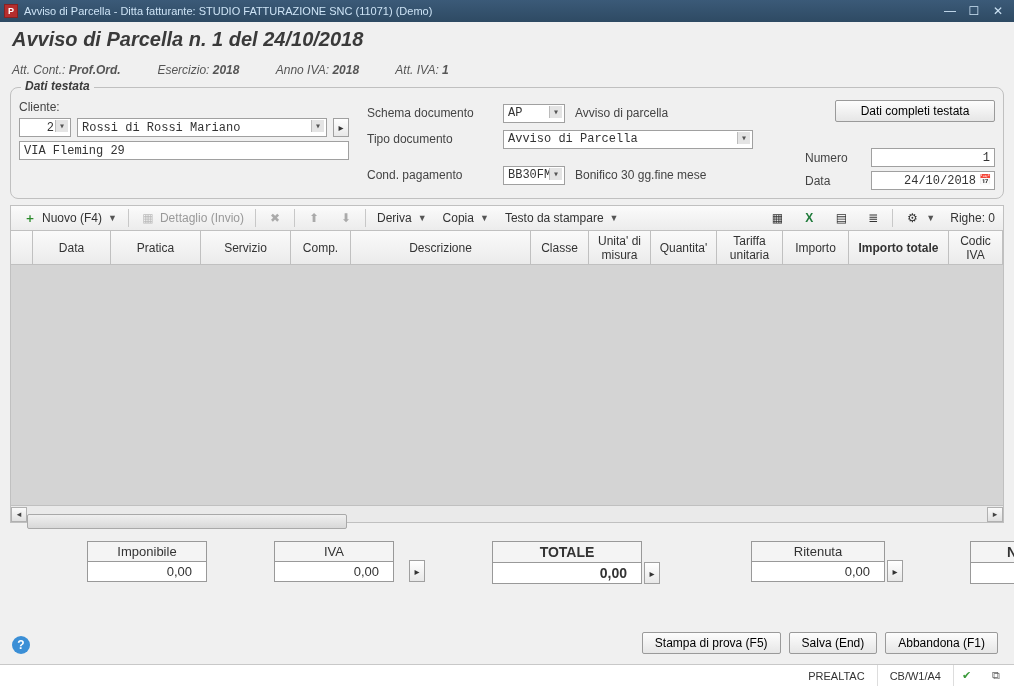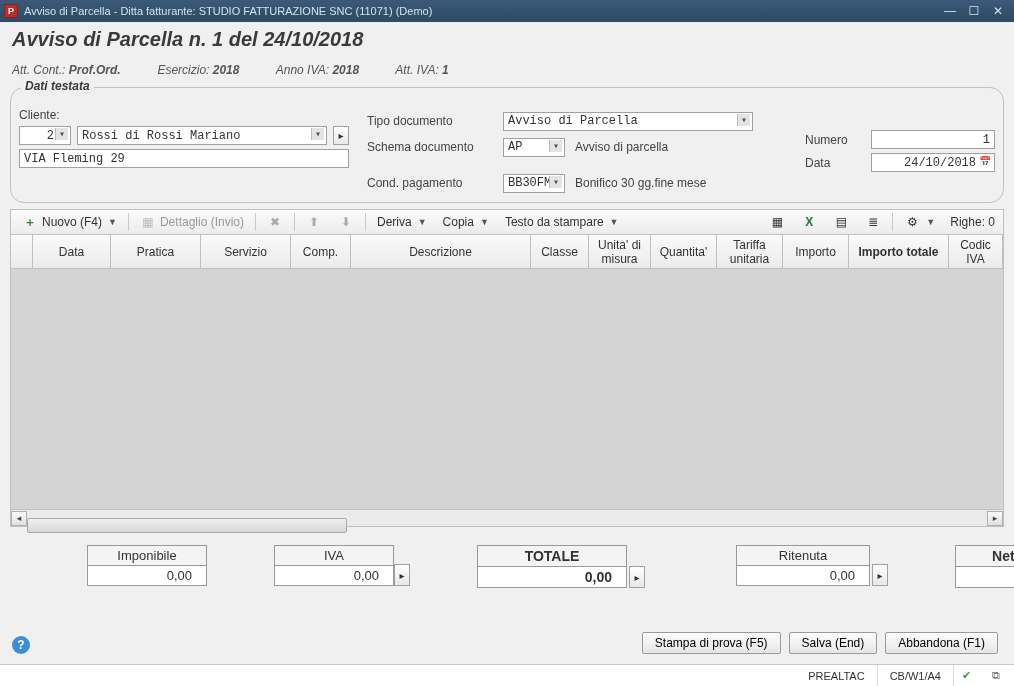--- a/index.html
+++ b/index.html
@@ -53,24 +53,24 @@
 .header .meta {
   font-size: 12px;
   font-style: italic;
   color: #555;
   margin-top: 12px;
 }
 .header .meta .sep { display:inline-block; width:30px; }
 .header .meta b { font-weight: bold; }
 .groupbox {
   border: 1px solid #c0c0c0;
-  border-radius: 14px;
+  border-radius: 8px;
   margin: 8px 10px 6px 10px;
   position: relative;
-  padding: 20px 8px 8px 8px;
+  padding: 12px 8px 8px 8px;
 }
 .groupbox .legend {
   position: absolute;
   top: -9px;
   left: 10px;
   background: #f0f0f0;
   padding: 0 4px;
   font-weight: bold;
   font-style: italic;
   font-size: 12px;
@@ -305,37 +305,38 @@
           <div class="select" style="flex:1">Rossi di Rossi Mariano</div>
           <div class="btn-small">▸</div>
         </div>
         <div class="row addr">
           <div class="input" style="flex:1">VIA Fleming 29</div>
         </div>
       </div>
 
       <div class="col" style="width:410px; margin-top:2px;">
         <div class="row" style="height:22px">
-          <div class="lbl" style="width:130px">Tipo documento</div>
-          <div class="select" style="width:250px">Avviso di Parcella</div>
-        </div>
-        <div class="row" style="height:22px">
           <div class="lbl" style="width:130px">Schema documento</div>
           <div class="select" style="width:62px">AP</div>
           <div class="lbl" style="margin-left:4px">Avviso di parcella</div>
+        </div>
+        <div class="row" style="height:22px">
+          <div class="lbl" style="width:130px">Tipo documento</div>
+          <div class="select" style="width:250px">Avviso di Parcella</div>
         </div>
         <div style="height:6px"></div>
         <div class="row" style="height:22px">
           <div class="lbl" style="width:130px">Cond. pagamento</div>
           <div class="select" style="width:62px">BB30FM</div>
           <div class="lbl" style="margin-left:4px">Bonifico 30 gg.fine mese</div>
         </div>
       </div>
 
       <div class="col right-col" style="width:190px; align-items:stretch">
+        <button class="btn" style="width:160px; align-self:flex-end">Dati completi testata</button>
         <div style="height:18px"></div>
         <div class="row">
           <div class="lbl" style="width:60px">Numero</div>
           <div class="input" style="flex:1;text-align:right;justify-content:flex-end">1</div>
         </div>
         <div class="row">
           <div class="lbl" style="width:60px">Data</div>
           <div class="input" style="flex:1;text-align:right;justify-content:flex-end;position:relative;padding-right:18px">
             <span>24/10/2018</span>
             <span style="position:absolute;right:2px;top:2px;font-size:10px;color:#e08c2e">📅</span>
@@ -431,21 +432,21 @@
   </div>
 
   <div class="totals">
     <div style="width:210px"></div>
     <div style="display:flex;gap:2px;align-items:flex-end">
       <div class="tcell" style="width:120px">
         <div class="thead">Imponibile</div>
         <div class="tval">0,00</div>
       </div>
     </div>
-    <div style="display:flex;gap:0;align-items:flex-start">
+    <div style="display:flex;gap:15px;align-items:flex-start">
       <div class="tcell" style="width:120px">
         <div class="thead">IVA</div>
         <div class="tval">0,00</div>
       </div>
       <div class="btn-small nextbtn">▸</div>
     </div>
     <div style="display:flex;gap:2px;align-items:flex-end">
       <div class="tcell bold" style="width:150px">
         <div class="thead">TOTALE</div>
         <div class="tval">0,00</div>

